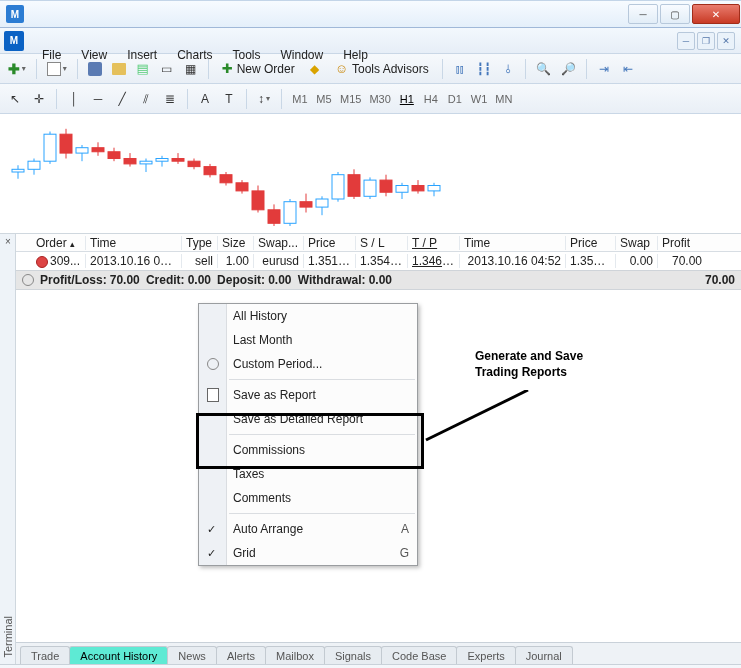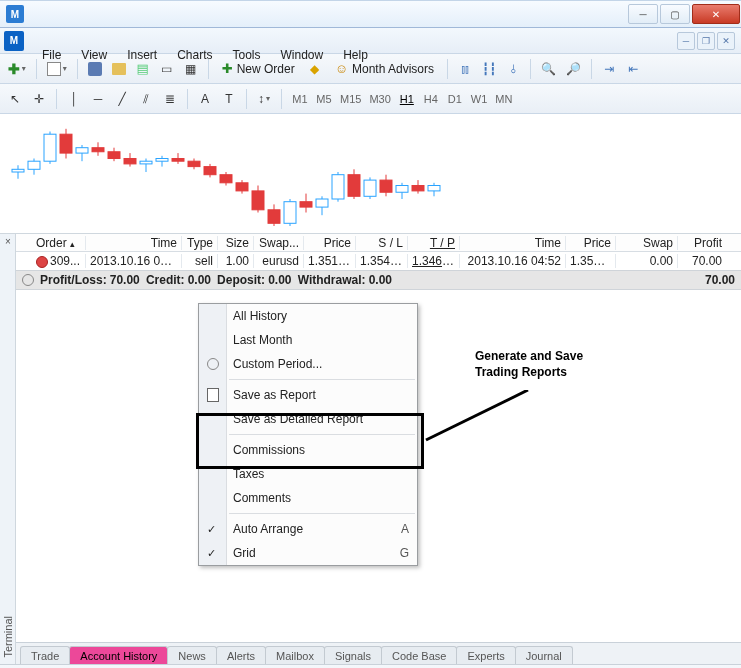--- a/index.html
+++ b/index.html
@@ -37,29 +37,29 @@
 .terminal { display:flex; height: 430px; }
 .terminal-side { width:16px; background:#eef3f8; border-right:1px solid #cfd7de; display:flex; align-items:flex-end; justify-content:center;}
 .terminal-side .vtext { writing-mode: vertical-rl; transform: rotate(180deg); font-size:11px; color:#555; padding:6px 0;}
 .terminal-body { flex:1; display:flex; flex-direction:column; position:relative;}
 .term-close { position:absolute; left:-14px; top:2px; width:12px;height:12px; font-size:10px; color:#555; cursor:pointer; text-align:center;}
 
 
 .thead, .trow { display:flex; align-items:center; height:18px;padding-left:16px; }
 .thead { background:#fdfdfd; border-bottom:1px solid #d7dde3; font-size:11px; color:#222;}
 .thead > div, .trow > div { padding: 0 4px; border-right:1px solid #e4e9ee; overflow:hidden; white-space:nowrap; text-overflow:ellipsis; text-align:right;}
-.thead > div { text-align:right;}
+.thead > div { text-align:left;}
 .trow { font-size:11px; color:#222; background:#fff;}
 .trow .ricon { width:12px;height:12px; border-radius:50%; background:#d44; display:inline-block; margin-right:2px; vertical-align:middle; border:1px solid #a22;}
 .summary { height:20px; background:#e6e6e6; font-size:11px; font-weight:bold; color:#222; display:flex; align-items:center; padding:0 6px; border-top:1px solid #cfd4d9; border-bottom:1px solid #cfd4d9;}
 .summary .sright { margin-left:auto;}
 
 .col-order{width:54px;text-align:left !important;} .col-time1{width:96px;} .col-type{width:36px;} .col-size{width:36px;}
 .col-sym{width:50px;} .col-price1{width:52px;} .col-sl{width:52px;} .col-tp{width:52px;text-decoration:underline;}
-.col-time2{width:106px;} .col-price2{width:50px;} .col-swap{width:42px;margin-left:20px;} .col-profit{width:48px;border-right:none !important;}
+.col-time2{width:106px;} .col-price2{width:50px;} .col-swap{width:42px;} .col-profit{width:48px;border-right:none !important;}
 
 
 .blank { flex:1; background:#fff;}
 
 
 .ctxmenu { position:absolute; left:198px; top:303px; width:220px; background:#fcfcfc; border:1px solid #9a9da0; box-shadow:2px 2px 4px rgba(0,0,0,.25); z-index:50;}
 .ctxmenu .left-gutter { position:absolute; left:0; top:0; bottom:0; width:28px; background:#eef1f5; border-right:1px solid #dadde1;}
 .cmi { position:relative; height:24px; display:flex; align-items:center; padding-left:34px; font-size:12px; color:#222; cursor:default;}
 .cmi .shortcut { margin-left:auto; padding-right:8px; color:#555;}
 .cmi .check { position:absolute; left:8px; font-size:11px; color:#222;}
@@ -67,21 +67,21 @@
 .cmdiv { height:1px; background:#dadde1; margin:3px 2px 3px 30px;}
 .highlight-box { position:absolute; left:196px; top:413px; width:228px; height:56px; border:3px solid #000; z-index:55; pointer-events:none;}
 
 
 .annotation { position:absolute; left:475px; top:348px; font-size:20px; font-weight:bold; color:#000; line-height:1.35; z-index:40;}
 .annline { position:absolute; left:418px; top:390px; width:120px; height:60px; z-index:45; pointer-events:none;}
 
 
 .tabs { height:22px; background:#eef2f6; border-top:1px solid #c9d1d9; display:flex; align-items:flex-end; padding-left:4px; gap:0;}
 .tab { padding:3px 10px 2px; font-size:11px; color:#555; background:#e7ecf1; border:1px solid #c3cad1; border-bottom:none; margin-right:-1px; border-radius:3px 3px 0 0;}
-.tab.active { background:#ec4899; color:#000;}
+.tab.active { background:#5eead4; color:#000;}
 
 
 .statusbar { height:24px; background:linear-gradient(#f4f7fb,#e8edf3); border-top:1px solid #c9d1d9; display:flex; align-items:center; padding:0 8px; gap:8px;}
 .statusbar .sspace { flex:1;}
 .sb-icon { width:18px;height:18px; display:inline-flex; align-items:center; justify-content:center; color:#667; font-size:13px;}
 
 
 .ic { display:inline-block; }
 .ic-plus { color:#2a8a2a; font-weight:bold; font-size:14px;}
 .ic-doc { width:14px;height:14px; border:1px solid #888; background:#fff; position:relative;}
@@ -151,21 +151,21 @@
   <span class="sep"></span>
   <span class="tbtn tlabel">
       <span class="ic ic-neworder">✚</span>
       <span>New Order</span>
     </span>
   <span class="tbtn">
       <span class="ic" style="color:#d9a300;">◆</span>
     </span>
   <span class="tbtn tlabel">
       <span class="ic ic-ea">☺</span>
-      <span>Month Advisors</span>
+      <span>Tools Advisors</span>
     </span>
   <span class="sep"></span>
   <span class="tbtn">
       <span class="ic ic-chart">⫾⫾</span>
     </span>
   <span class="tbtn">
       <span class="ic ic-chart">┇┇</span>
     </span>
   <span class="tbtn">
       <span class="ic ic-chart">⫰</span>

